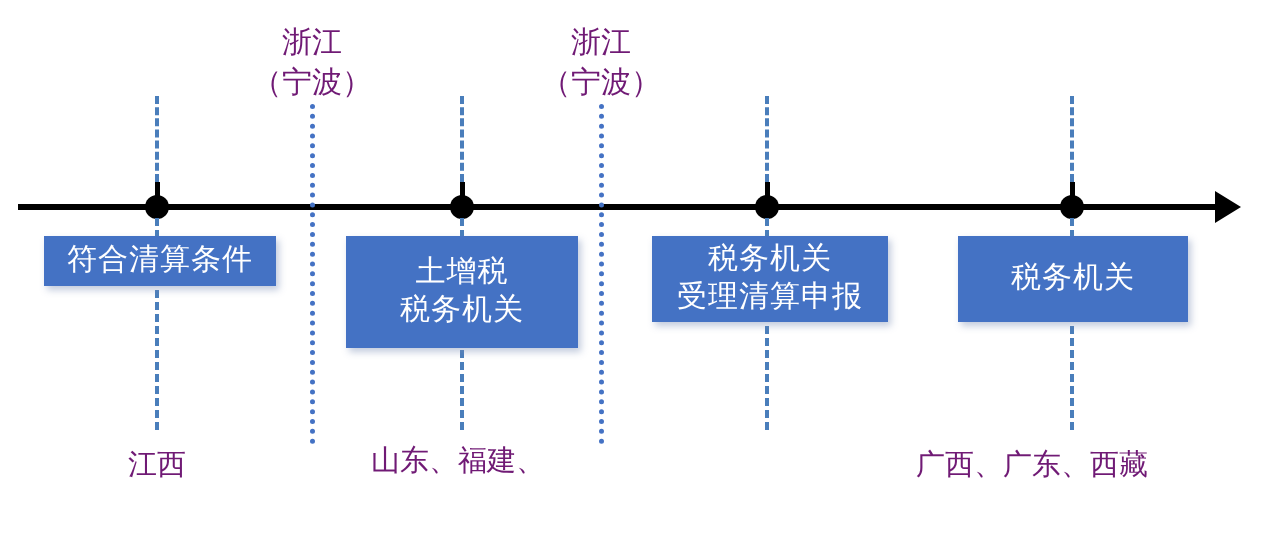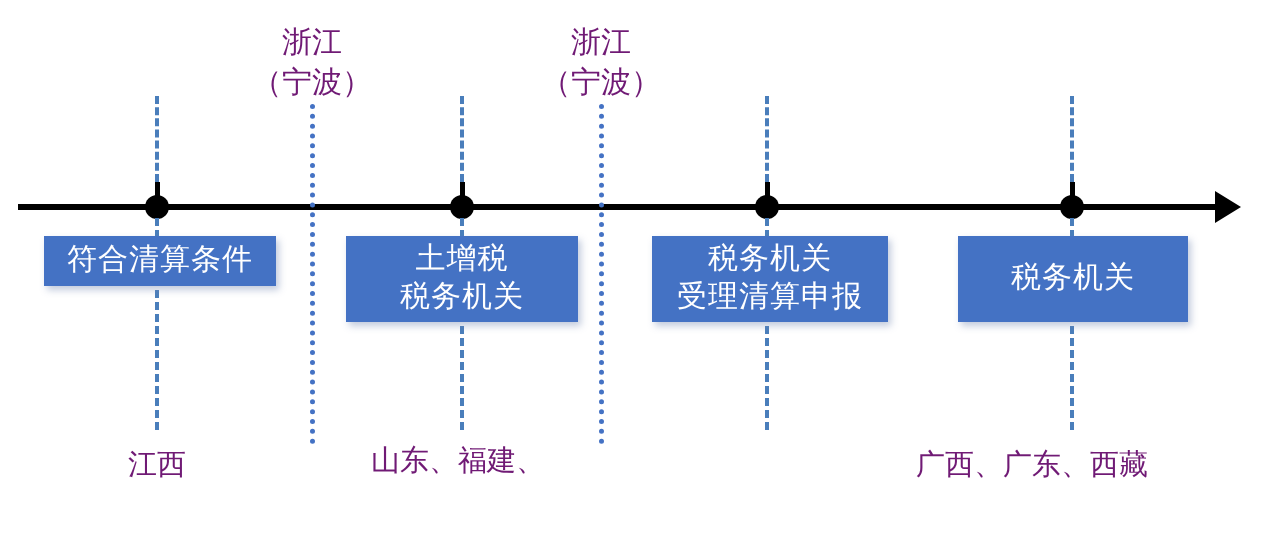--- a/index.html
+++ b/index.html
@@ -140,21 +140,21 @@
   </div>
   <div class="caption bottom" style="left:157px; top:448px;">
     <span class="line">江西</span>
   </div>
 
   <div class="vline dashed" style="left:462px; top:96px; height:86px;"></div>
   <div class="node-stem" style="left:462px; top:182px; height:26px;"></div>
   <div class="node-dot" style="left:462px; top:207px;"></div>
   <div class="vline dashed" style="left:462px; top:218px; height:212px;"></div>
 
-  <div class="stage-box" style="left:346px; top:236px; width:232px; height:86px;">
+  <div class="stage-box" style="left:346px; top:236px; width:232px; height:112px;">
     <span class="line">土增税</span>
     <span class="line">税务机关</span>
   </div>
   <div class="caption bottom" style="left:458px; top:444px;">
     <span class="line">山东、福建、</span>
   </div>
 
   <div class="vline dashed" style="left:767px; top:96px; height:86px;"></div>
   <div class="node-stem" style="left:767px; top:182px; height:26px;"></div>
   <div class="node-dot" style="left:767px; top:207px;"></div>

